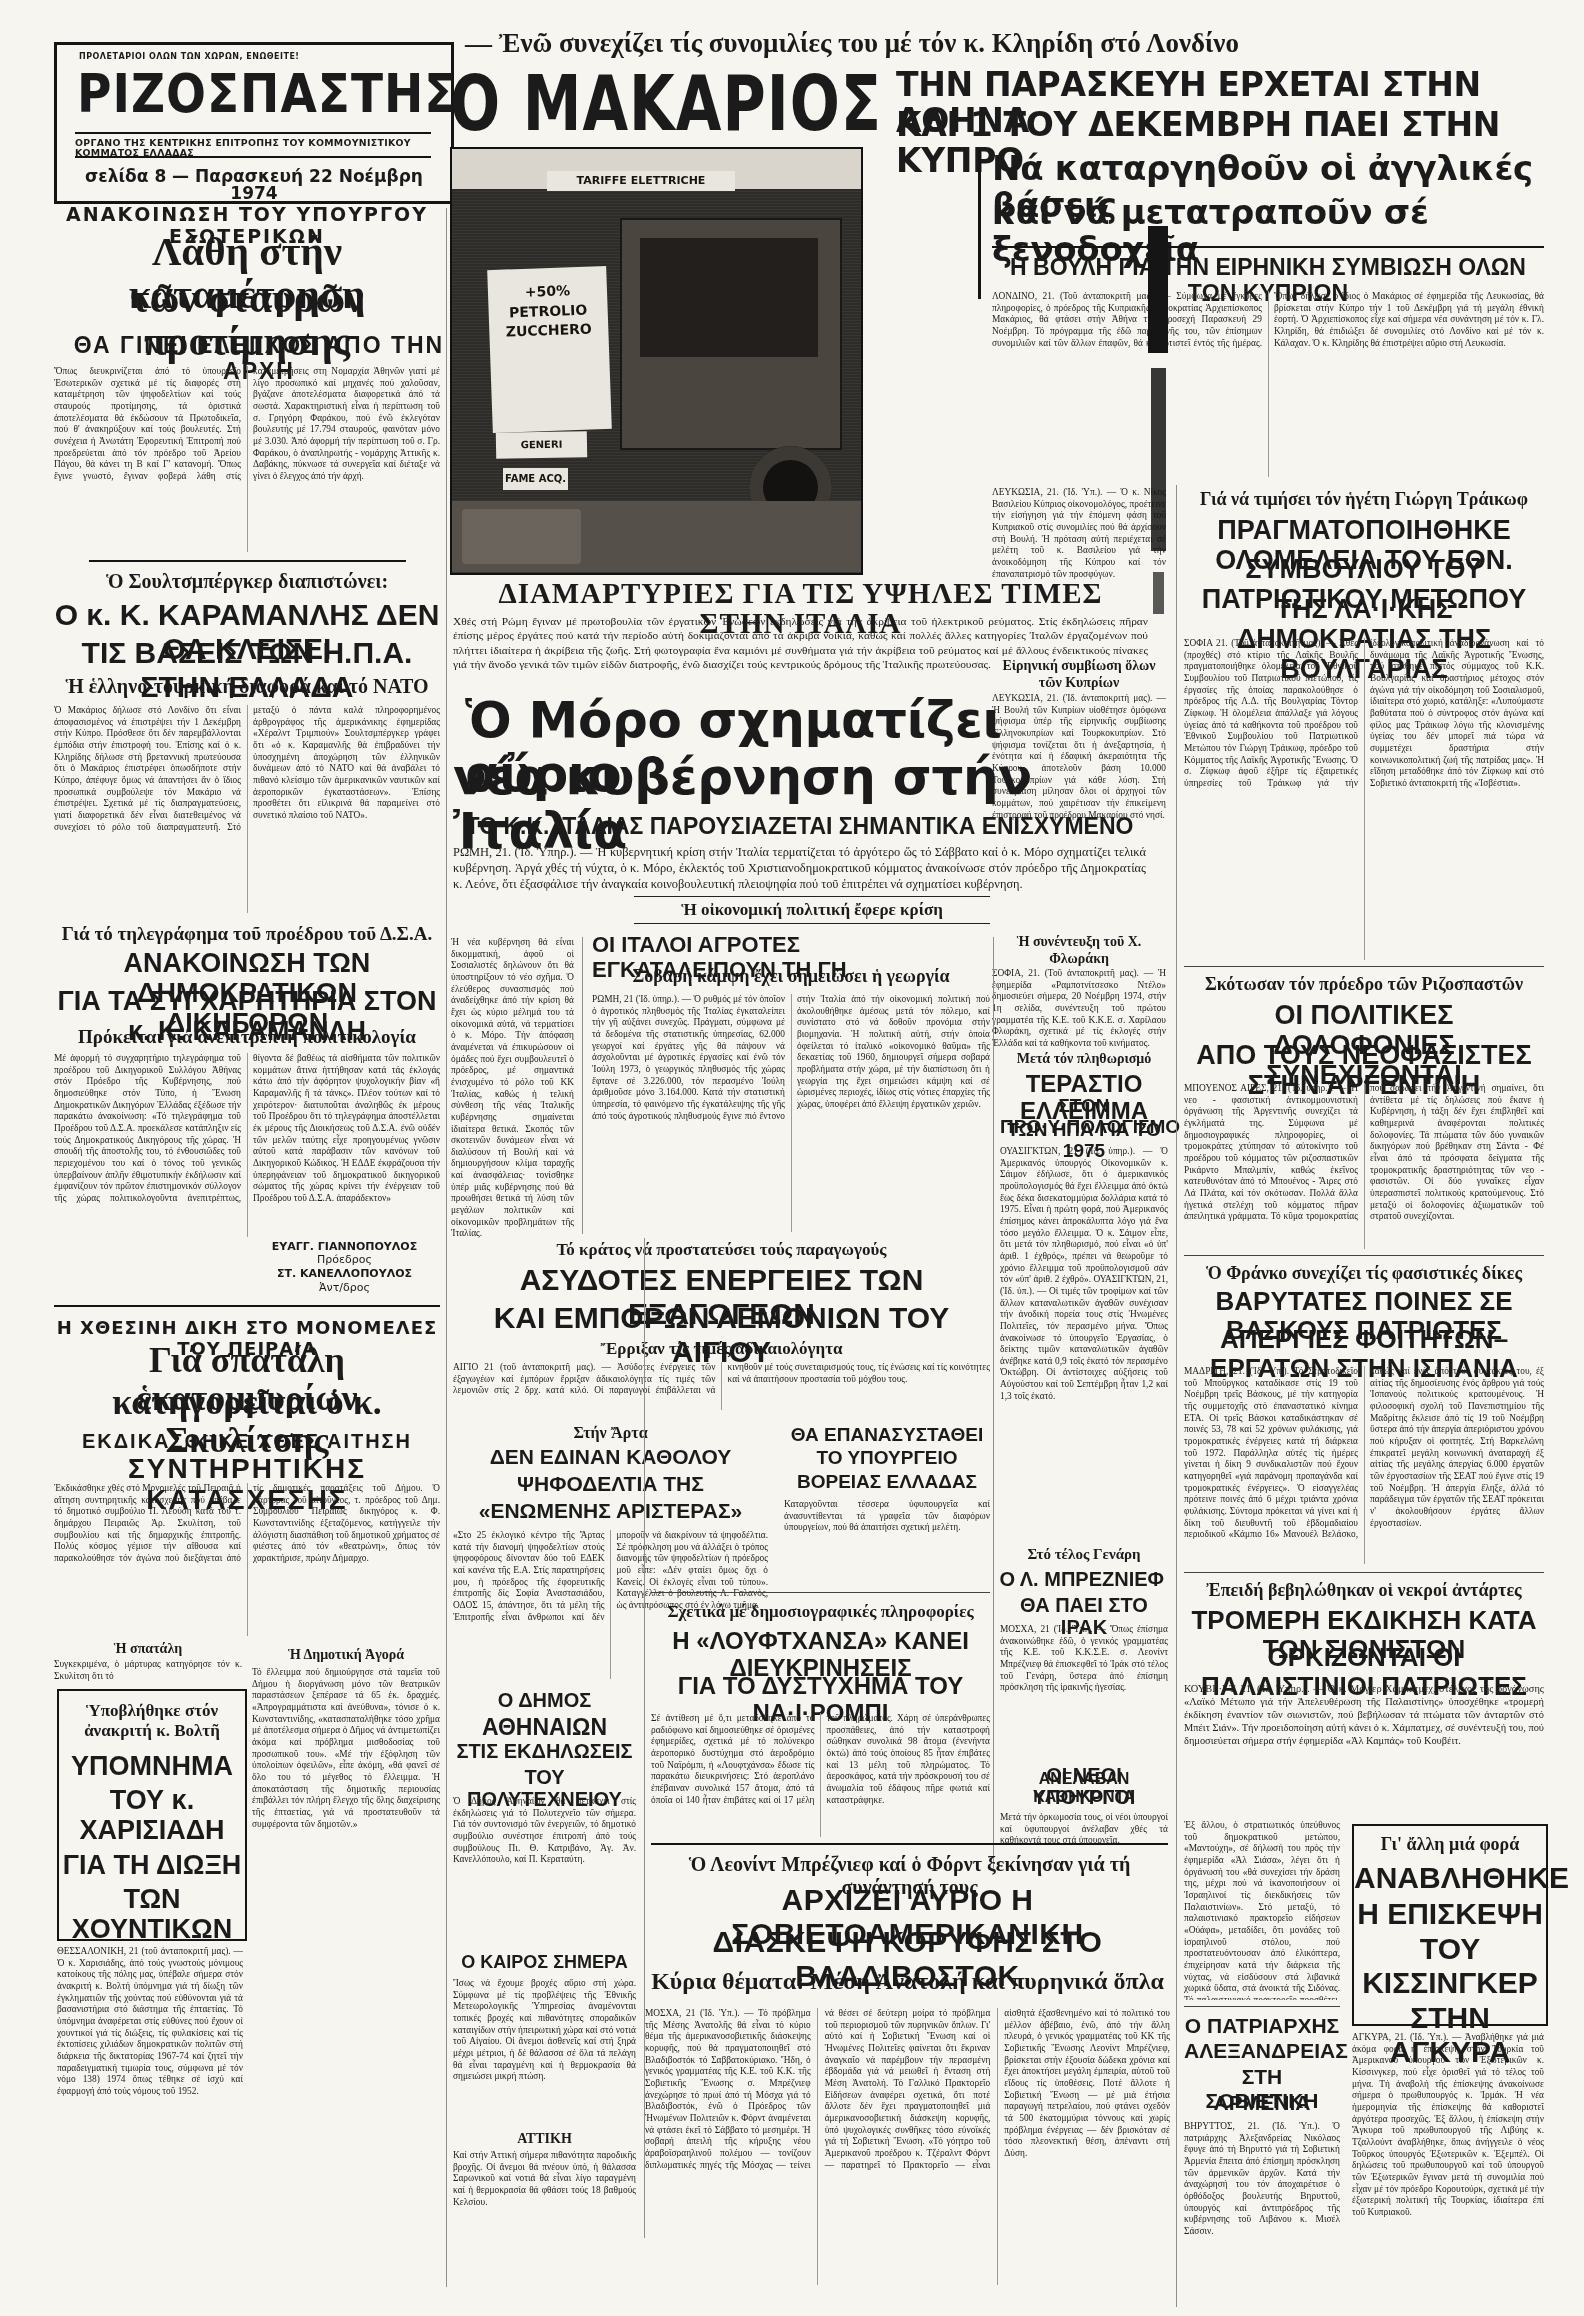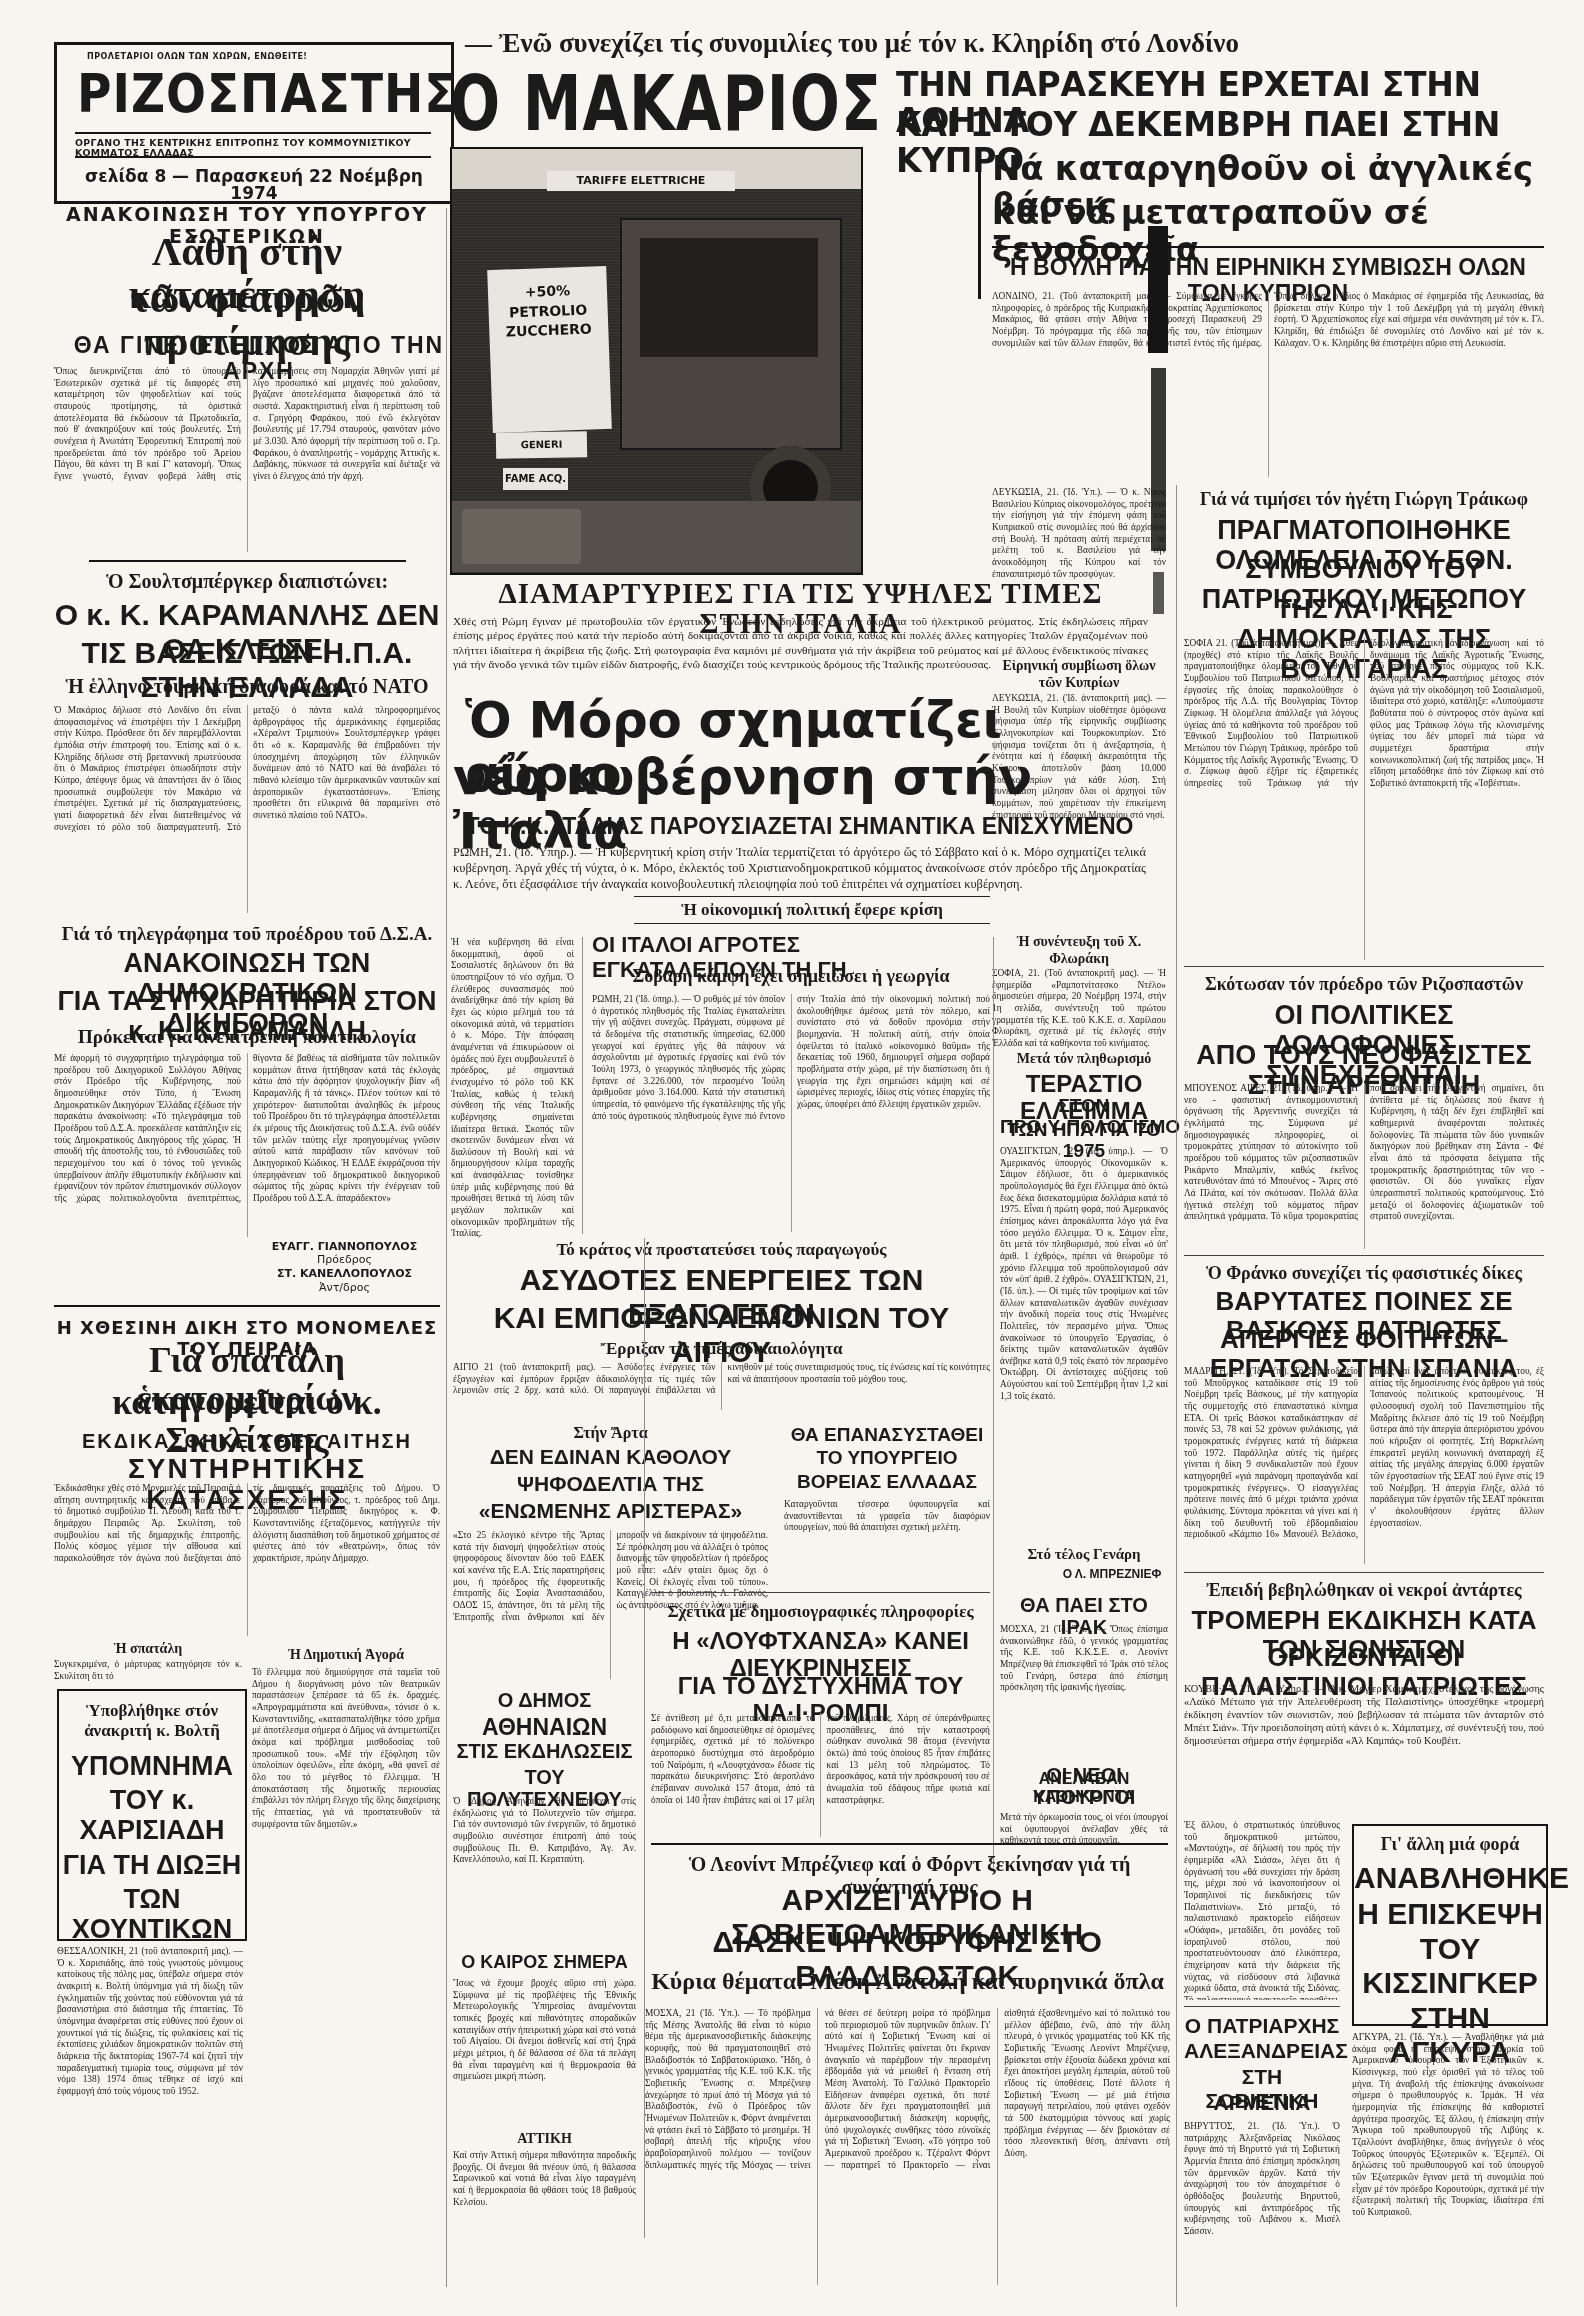--- a/index.html
+++ b/index.html
@@ -36,21 +36,21 @@
   .subh{font:bold 14px/1.2 "Liberation Serif",serif;text-align:center;}
   .sig{font:bold 11px/1.35 "DejaVu Sans",sans-serif;text-align:center;}
   .blackbar{background:#151515;}
 </style>
 </head>
 <body>
 
 <div id="page">
 
   <div class="abs mast" style="left:54px;top:42px;width:394px;height:156px;">
-    <div class="abs motto" style="left:30px;top:8px;">ΠΡΟΛΕΤΑΡΙΟΙ ΟΛΩΝ ΤΩΝ ΧΩΡΩΝ, ΕΝΩΘΕΙΤΕ!</div>
+    <div class="abs motto" style="left:22px;top:8px;">ΠΡΟΛΕΤΑΡΙΟΙ ΟΛΩΝ ΤΩΝ ΧΩΡΩΝ, ΕΝΩΘΕΙΤΕ!</div>
     <div class="abs brand" style="left:20px;top:22px;">ΡΙΖΟΣΠΑΣΤΗΣ</div>
     <div class="abs mrule" style="left:18px;top:87px;width:356px;"></div>
     <div class="abs organ" style="left:18px;top:93px;width:358px;">ΟΡΓΑΝΟ ΤΗΣ ΚΕΝΤΡΙΚΗΣ ΕΠΙΤΡΟΠΗΣ ΤΟΥ ΚΟΜΜΟΥΝΙΣΤΙΚΟΥ ΚΟΜΜΑΤΟΣ ΕΛΛΑΔΑΣ</div>
     <div class="abs mrule" style="left:18px;top:111px;width:356px;"></div>
     <div class="abs pgdate ctr" style="left:18px;top:123px;width:358px;">σελίδα 8 — Παρασκευή 22 Νοέμβρη 1974</div>
   </div>
 
   <div class="abs kick-serif" style="left:465px;top:28px;width:1079px;font-size:27px;">— Ἐνῶ συνεχίζει τίς συνομιλίες του μέ τόν κ. Κληρίδη στό Λονδίνο</div>
   <div class="abs" style="left:450px;top:65px;width:441px;font:900 59px/1 'DejaVu Sans',sans-serif;letter-spacing:1px;transform:scaleY(1.3);transform-origin:left top;">Ο ΜΑΚΑΡΙΟΣ</div>
   <div class="abs h-sans" style="left:896px;top:67px;width:653px;font-size:33px;">ΤΗΝ ΠΑΡΑΣΚΕΥΗ ΕΡΧΕΤΑΙ ΣΤΗΝ ΑΘΗΝΑ</div>
@@ -138,21 +138,21 @@
   <div class="abs bd" style="left:453px;top:2150px;width:183px;height:119px;">Καί στήν Ἀττική σήμερα πιθανότητα παροδικῆς βροχῆς. Οἱ ἄνεμοι θά πνέουν ὑπό, ἡ θάλασσα Σαρωνικοῦ καί νοτιά θά εἶναι λίγο ταραγμένη καί ἡ θερμοκρασία θά φθάσει τούς 18 βαθμούς Κελσίου.</div>
   <div class="abs vline" style="left:644px;top:1238px;height:1000px;"></div>
 
   <div class="abs rule1" style="left:651px;top:1592px;width:339px;"></div>
   <div class="abs kick-serif ctr" style="left:651px;top:1602px;width:339px;font-size:17px;">Σχετικά μέ δημοσιογραφικές πληροφορίες</div>
   <div class="abs h-cond ctr" style="left:651px;top:1628px;width:339px;font-size:24px;">Η «ΛΟΥΦΤΧΑΝΣΑ» ΚΑΝΕΙ ΔΙΕΥΚΡΙΝΗΣΕΙΣ</div>
   <div class="abs h-cond ctr" style="left:651px;top:1673px;width:339px;font-size:24px;">ΓΙΑ ΤΟ ΔΥΣΤΥΧΗΜΑ ΤΟΥ ΝΑ·Ι·ΡΟΜΠΙ</div>
   <div class="abs bd c2" style="left:651px;top:1713px;width:339px;height:124px;">Σέ ἀντίθεση μέ ὅ,τι μεταδόθηκε ἀπό τό ραδιόφωνο καί δημοσιεύθηκε σέ ὁρισμένες ἐφημερίδες, σχετικά μέ τό πολύνεκρο ἀεροπορικό δυστύχημα στό ἀεροδρόμιο τοῦ Ναϊρόμπι, ἡ «Λουφτχάνσα» ἔδωσε τίς παρακάτω διευκρινήσεις: Στό ἀεροπλάνο ἐπέβαιναν συνολικά 157 ἄτομα, ἀπό τά ὁποῖα οἱ 140 ἦταν ἐπιβάτες καί οἱ 17 μέλη τοῦ πληρώματος. Χάρη σέ ὑπεράνθρωπες προσπάθειες, ἀπό τήν καταστροφή σώθηκαν συνολικά 98 ἄτομα (ἐνενήντα ὀκτώ) ἀπό τούς ὁποίους 85 ἦταν ἐπιβάτες καί 13 μέλη τοῦ πληρώματος. Τό ἀεροσκάφος, κατά τήν πρόσκρουσή του σέ ἀνωμαλία τοῦ ἐδάφους πῆρε φωτιά καί καταστράφηκε.</div>
 
   <div class="abs kick-serif ctr" style="left:1000px;top:1546px;width:168px;font-size:15px;">Στό τέλος Γενάρη</div>
-  <div class="abs h-cond ctr" style="left:1028px;top:1568px;width:168px;font-size:12px;">Ο Λ. ΜΠΡΕΖΝΙΕΦ</div>
+  <div class="abs h-cond ctr" style="left:996px;top:1568px;width:168px;font-size:20px;text-align:right;">Ο Λ. ΜΠΡΕΖΝΙΕΦ</div>
   <div class="abs h-cond ctr" style="left:1000px;top:1594px;width:168px;font-size:20px;">ΘΑ ΠΑΕΙ ΣΤΟ ΙΡΑΚ</div>
   <div class="abs bd" style="left:1000px;top:1624px;width:168px;height:129px;">ΜΟΣΧΑ, 21 (Ἰδ. Ὑπ.). — Ὅπως ἐπίσημα ἀνακοινώθηκε ἐδῶ, ὁ γενικός γραμματέας τῆς Κ.Ε. τοῦ Κ.Κ.Σ.Ε. σ. Λεονίντ Μπρέζνιεφ θά ἐπισκεφθεῖ τό Ἰράκ στό τέλος τοῦ Γενάρη, ὕστερα ἀπό ἐπίσημη πρόσκληση τῆς ἰρακινῆς ἡγεσίας.</div>
 
   <div class="abs h-cond ctr" style="left:1000px;top:1770px;width:168px;font-size:16px;">ΑΝΕΛΑΒΑΝ ΚΑΘΗΚΟΝΤΑ</div>
   <div class="abs h-cond ctr" style="left:1000px;top:1764px;width:168px;font-size:20px;">ΟΙ ΝΕΟΙ ΥΠΟΥΡΓΟΙ</div>
   <div class="abs bd" style="left:1000px;top:1812px;width:168px;height:54px;">Μετά τήν ὁρκωμοσία τους, οἱ νέοι ὑπουργοί καί ὑφυπουργοί ἀνέλαβαν χθές τά καθήκοντά τους στά ὑπουργεῖα.</div>
 
   <div class="abs rule2" style="left:651px;top:1843px;width:517px;"></div>
   <div class="abs kick-serif ctr" style="left:651px;top:1853px;width:517px;font-size:20px;">Ὁ Λεονίντ Μπρέζνιεφ καί ὁ Φόρντ ξεκίνησαν γιά τή συνάντησή τους</div>
   <div class="abs h-cond ctr" style="left:645px;top:1883px;width:525px;font-size:30px;letter-spacing:0.5px;">ΑΡΧΙΖΕΙ ΑΥΡΙΟ Η ΣΟΒΙΕΤΟΑΜΕΡΙΚΑΝΙΚΗ</div>

